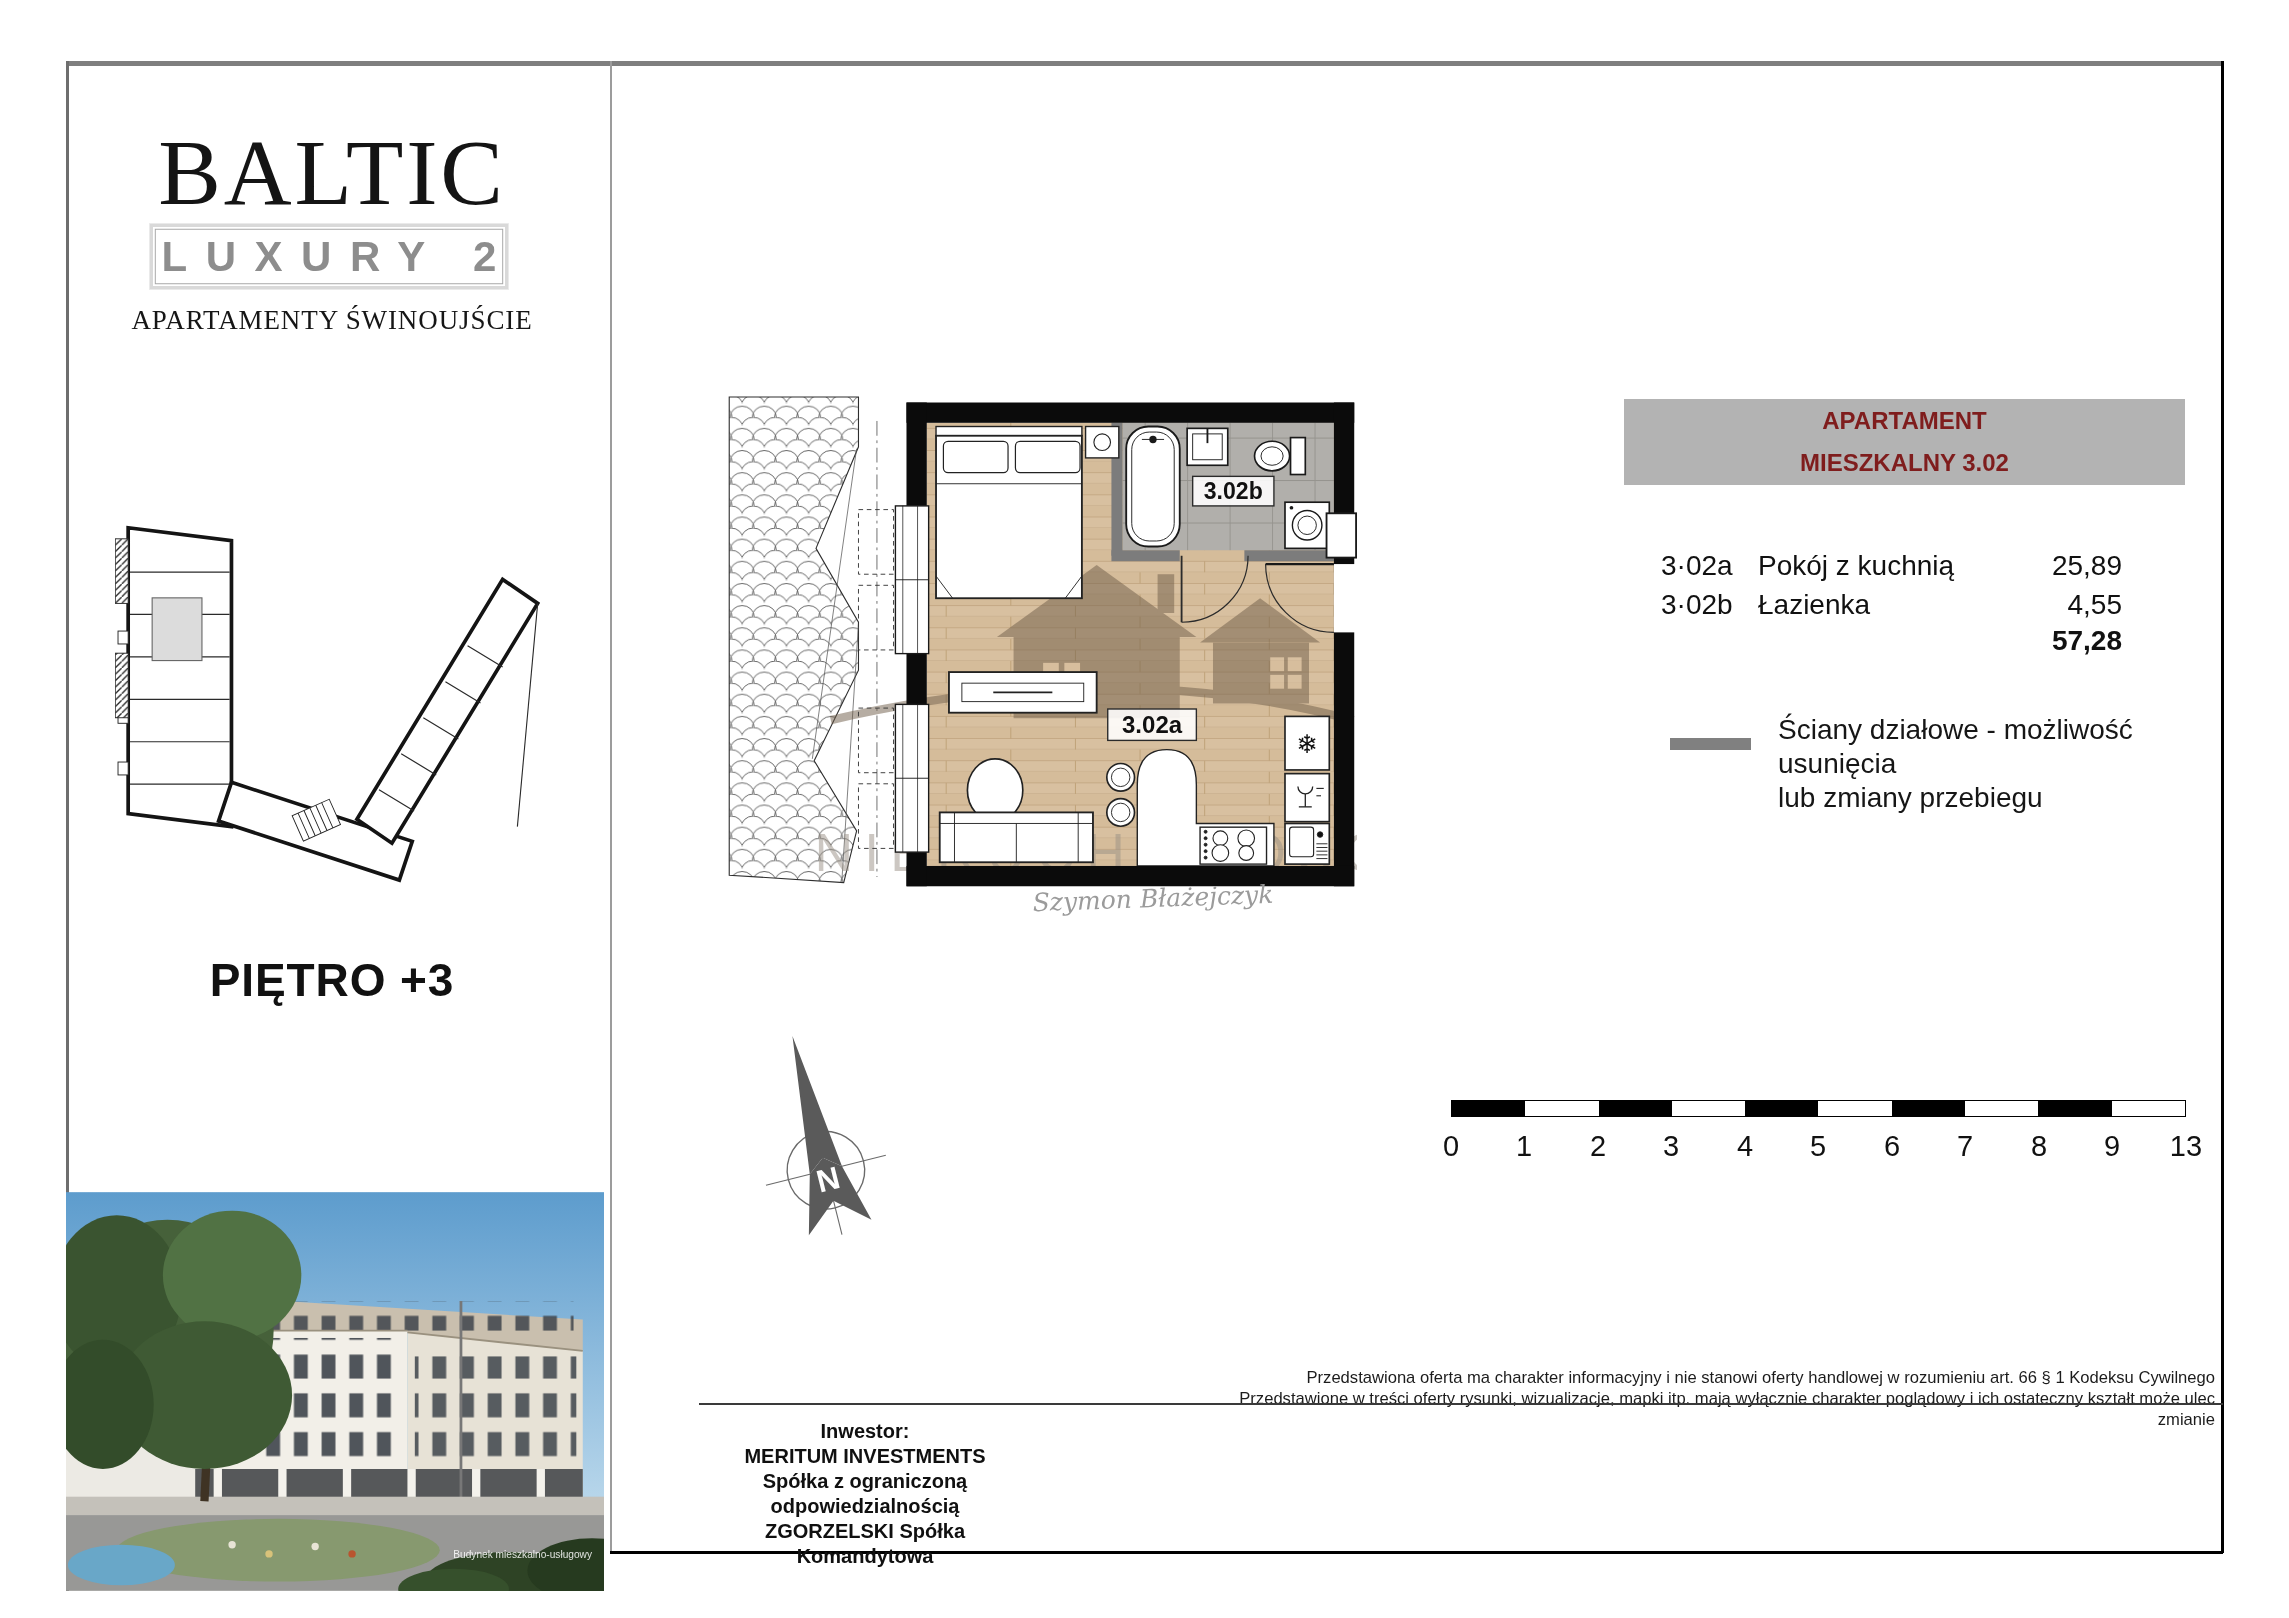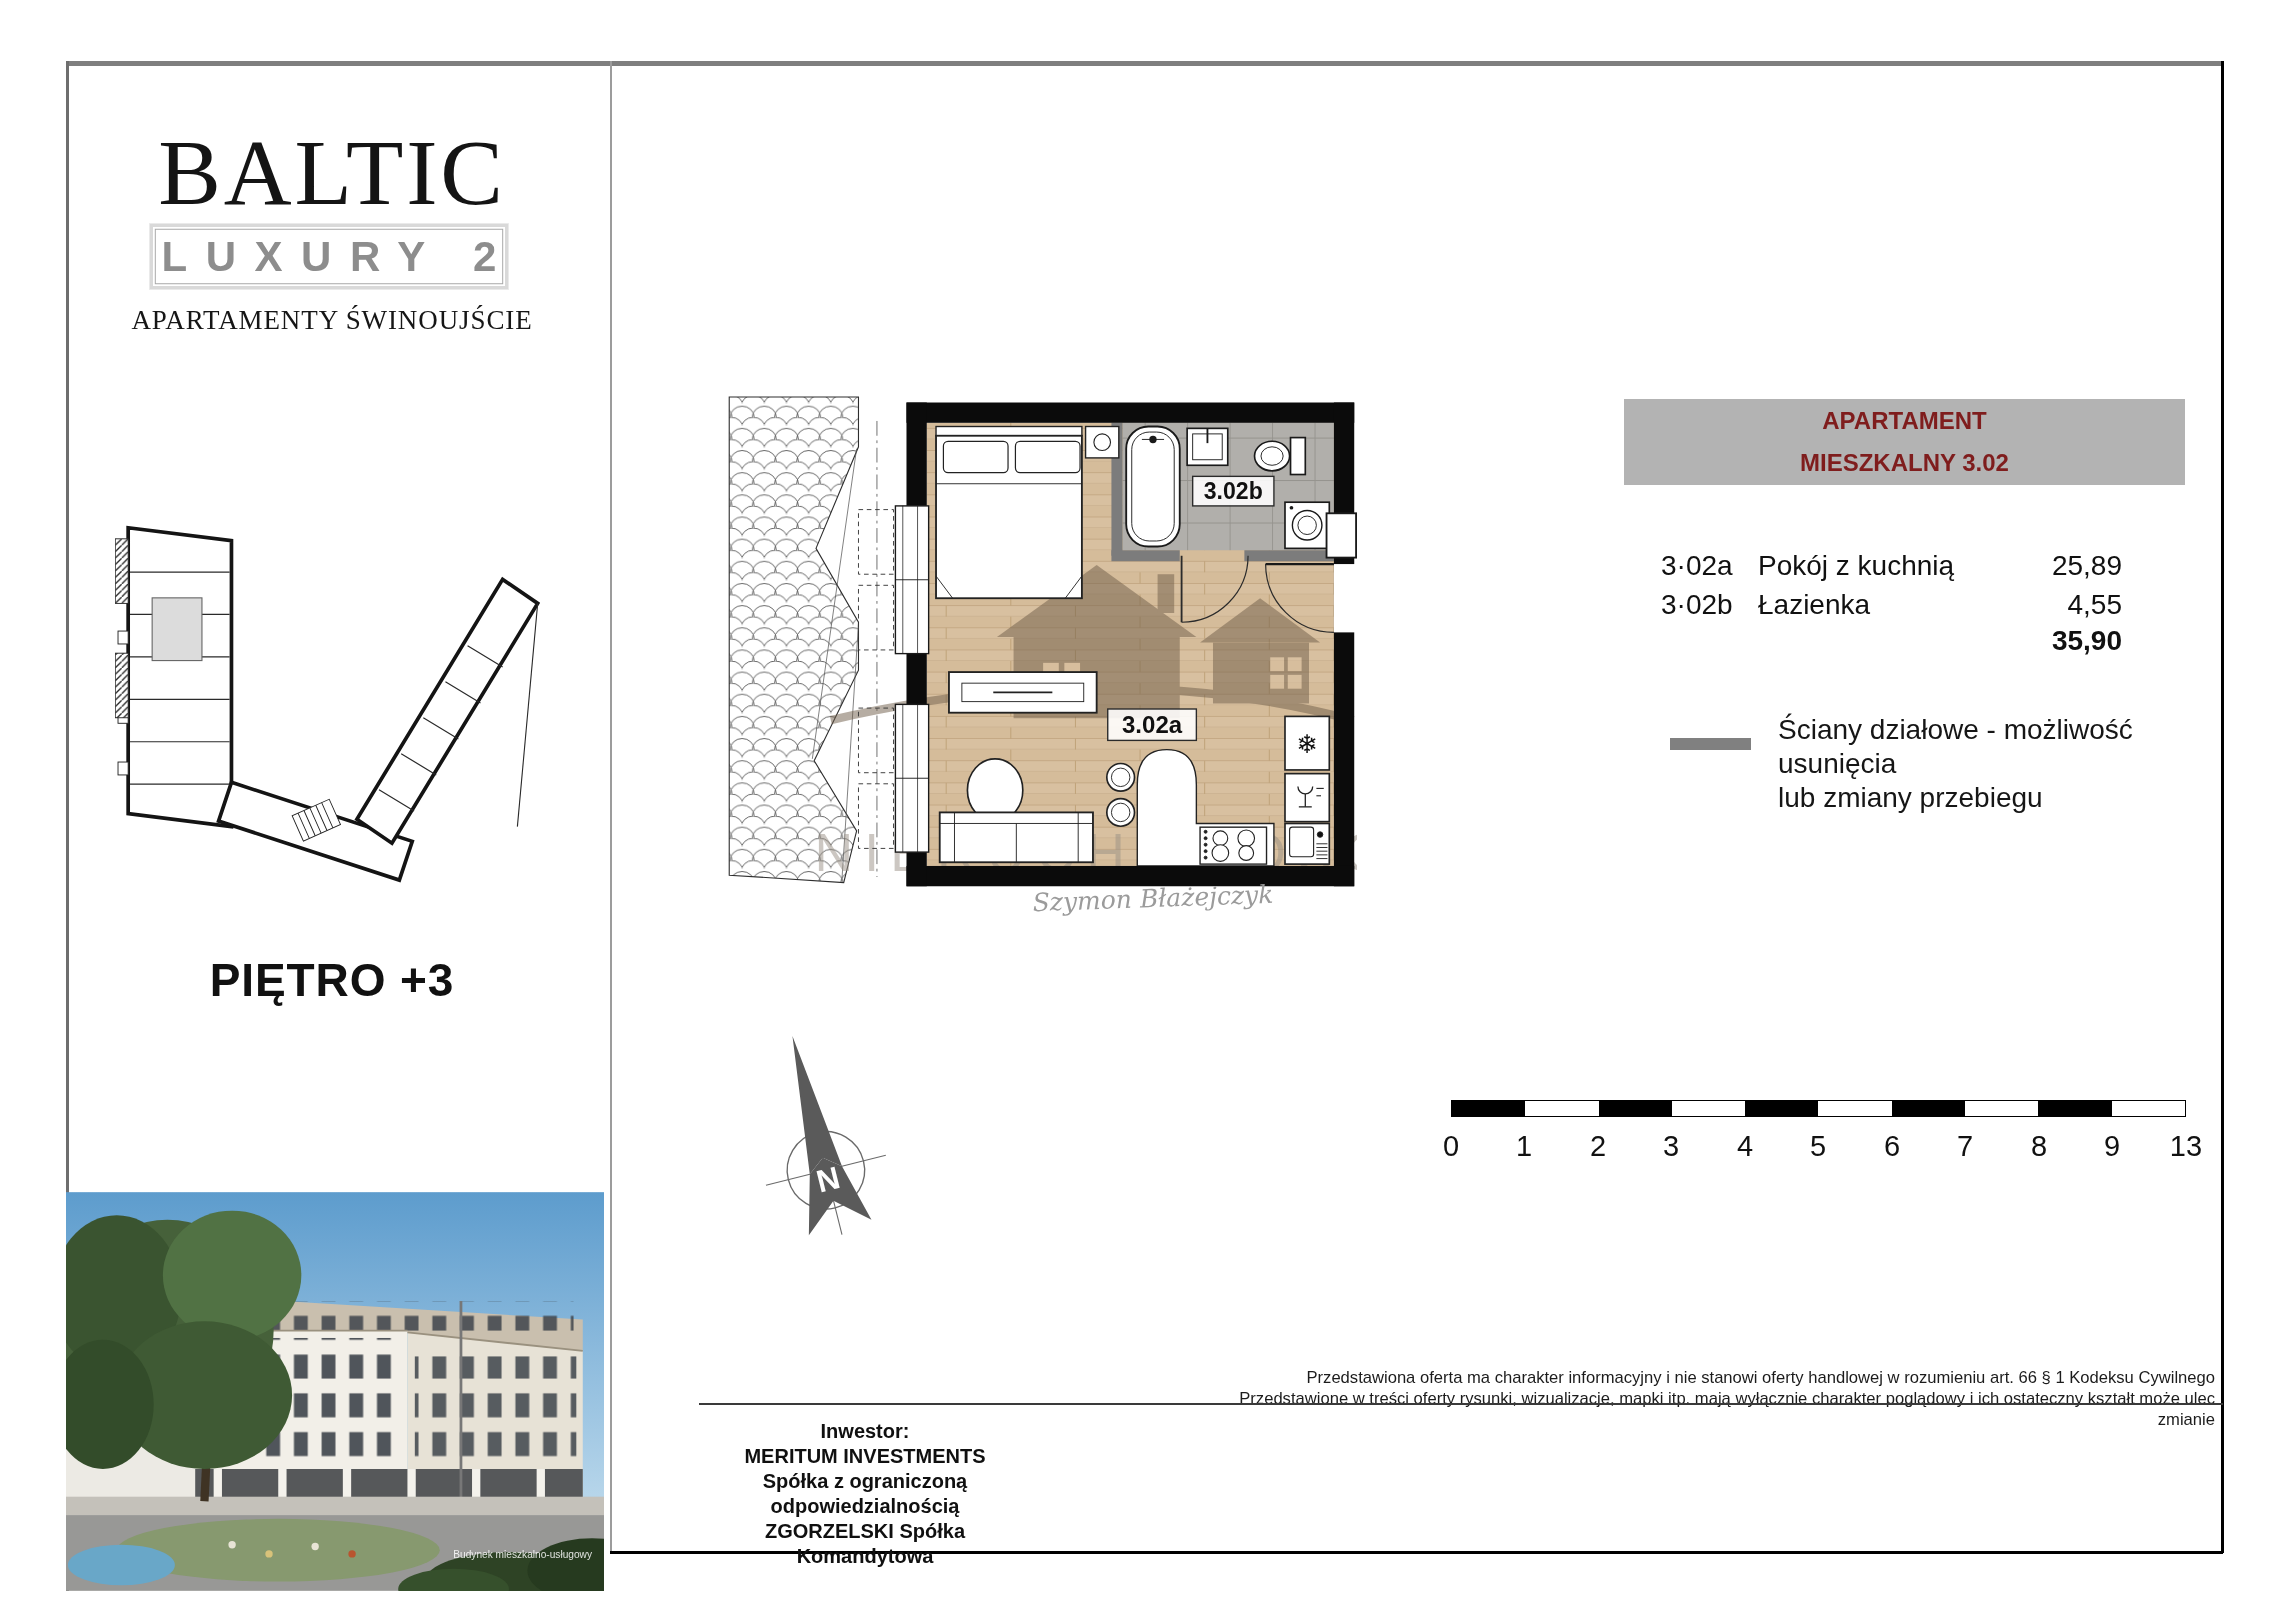--- a/index.html
+++ b/index.html
@@ -368,21 +368,21 @@
     <div class="area-row">
       <span class="area-code">3·02a</span>
       <span class="area-name">Pokój z kuchnią</span>
       <span class="area-val">25,89</span>
     </div>
     <div class="area-row">
       <span class="area-code">3·02b</span>
       <span class="area-name">Łazienka</span>
       <span class="area-val">4,55</span>
     </div>
-    <div class="area-total">35,90</div>
+    <div class="area-total">57,28</div>
   </div>
 
   <div class="abs legend-swatch" style="background-color: rgb(128, 128, 128);"></div>
   <div class="abs legend-text">
     <div>Ściany działowe - możliwość usunięcia</div>
     <div>lub zmiany przebiegu</div>
   </div>
 
   <div class="abs scalebar">
     <div class="scalebar-bar">

